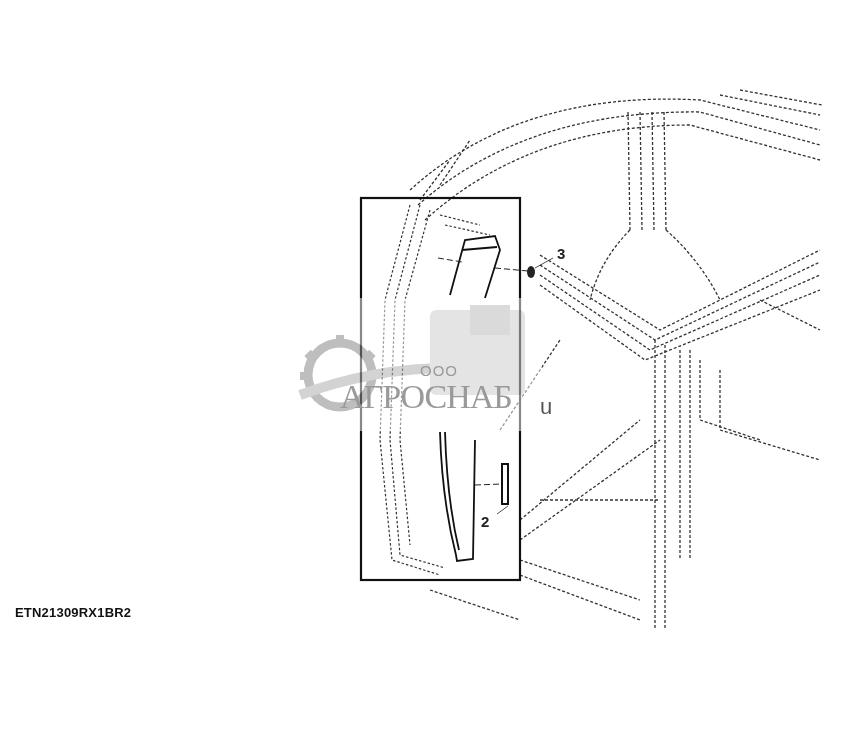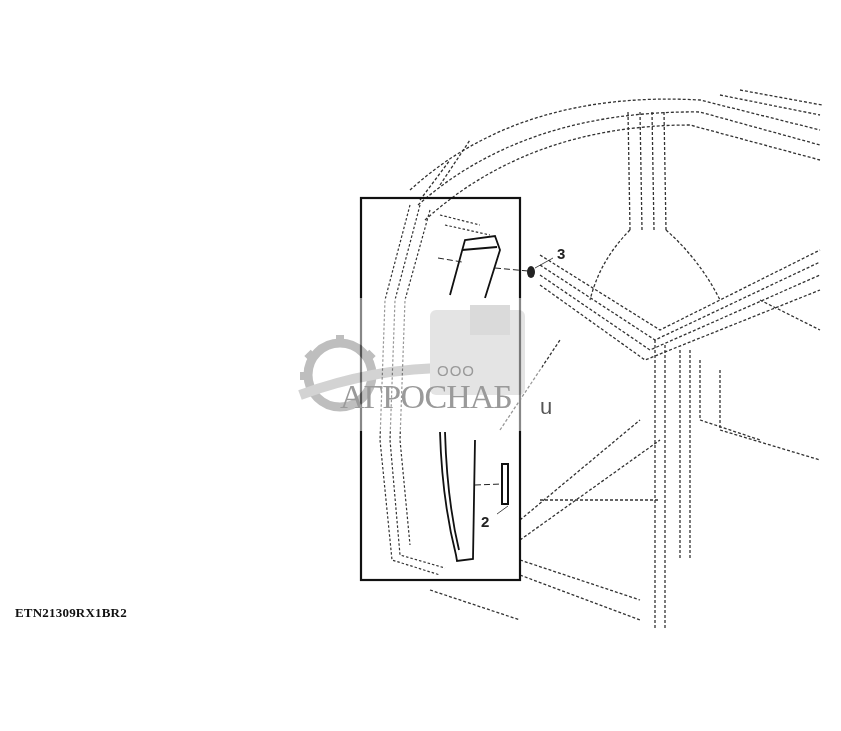--- a/index.html
+++ b/index.html
@@ -1,28 +1,28 @@
 <!DOCTYPE html>
 <html><head>
 <meta charset="utf-8">
 <style>
   html, body { margin: 0; padding: 0; background: #ffffff; }
   body { width: 841px; height: 731px; position: relative; overflow: hidden;
          font-family: "Liberation Sans", sans-serif; }
   .canvas { position: absolute; left: 0; top: 0; width: 841px; height: 731px; }
   .figure-id { position: absolute; left: 15px; top: 605px; font-size: 13px; font-weight: bold;
-               color: #111; letter-spacing: 0.2px; font-family: Liberation Serif, serif; }
+               color: #111; letter-spacing: 0.2px; font-family: Liberation Sans, sans-serif; }
   .callout { position: absolute; font-weight: bold; font-size: 15px; color: #222;
              font-family: "Liberation Sans", sans-serif; }
   .callout .bubble { position: absolute; width: 16px; height: 16px; border-radius: 50%;
                      background: #e6e6e6; left: -2px; top: 0px; z-index: -1; }
   .wm-text { position: absolute; left: 340px; top: 378px; font-family: Liberation Serif, serif;
              font-size: 34px; color: #9a9a9a; letter-spacing: -1px; }
   .wm-ooo { position: absolute; left: 420px; top: 362px; font-family: "Liberation Sans", sans-serif;
-            font-size: 15px; color: #9a9a9a; letter-spacing: 1px; margin-left: 17px; }
+            font-size: 15px; color: #9a9a9a; letter-spacing: 1px; }
   .wm-u { position: absolute; left: 540px; top: 394px; font-family: "Liberation Sans", sans-serif;
           font-size: 22px; color: #555; }
 </style>
 </head>
 <body>
 
 <div class="canvas">
   <svg width="841" height="731" viewBox="0 0 841 731">
     <g stroke="#333" fill="none" stroke-width="1.3" stroke-dasharray="3 2">
 

